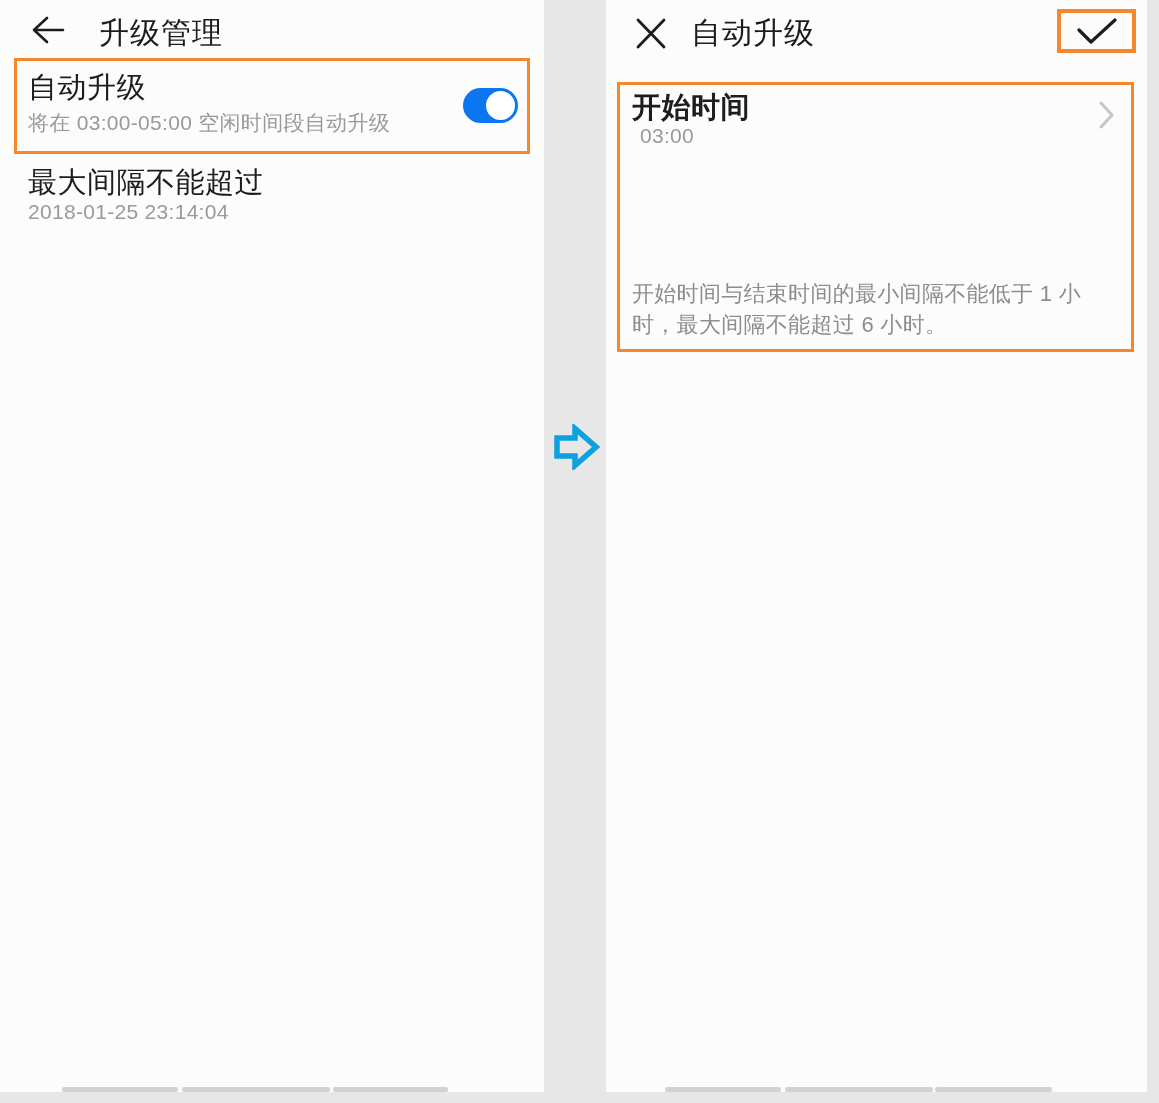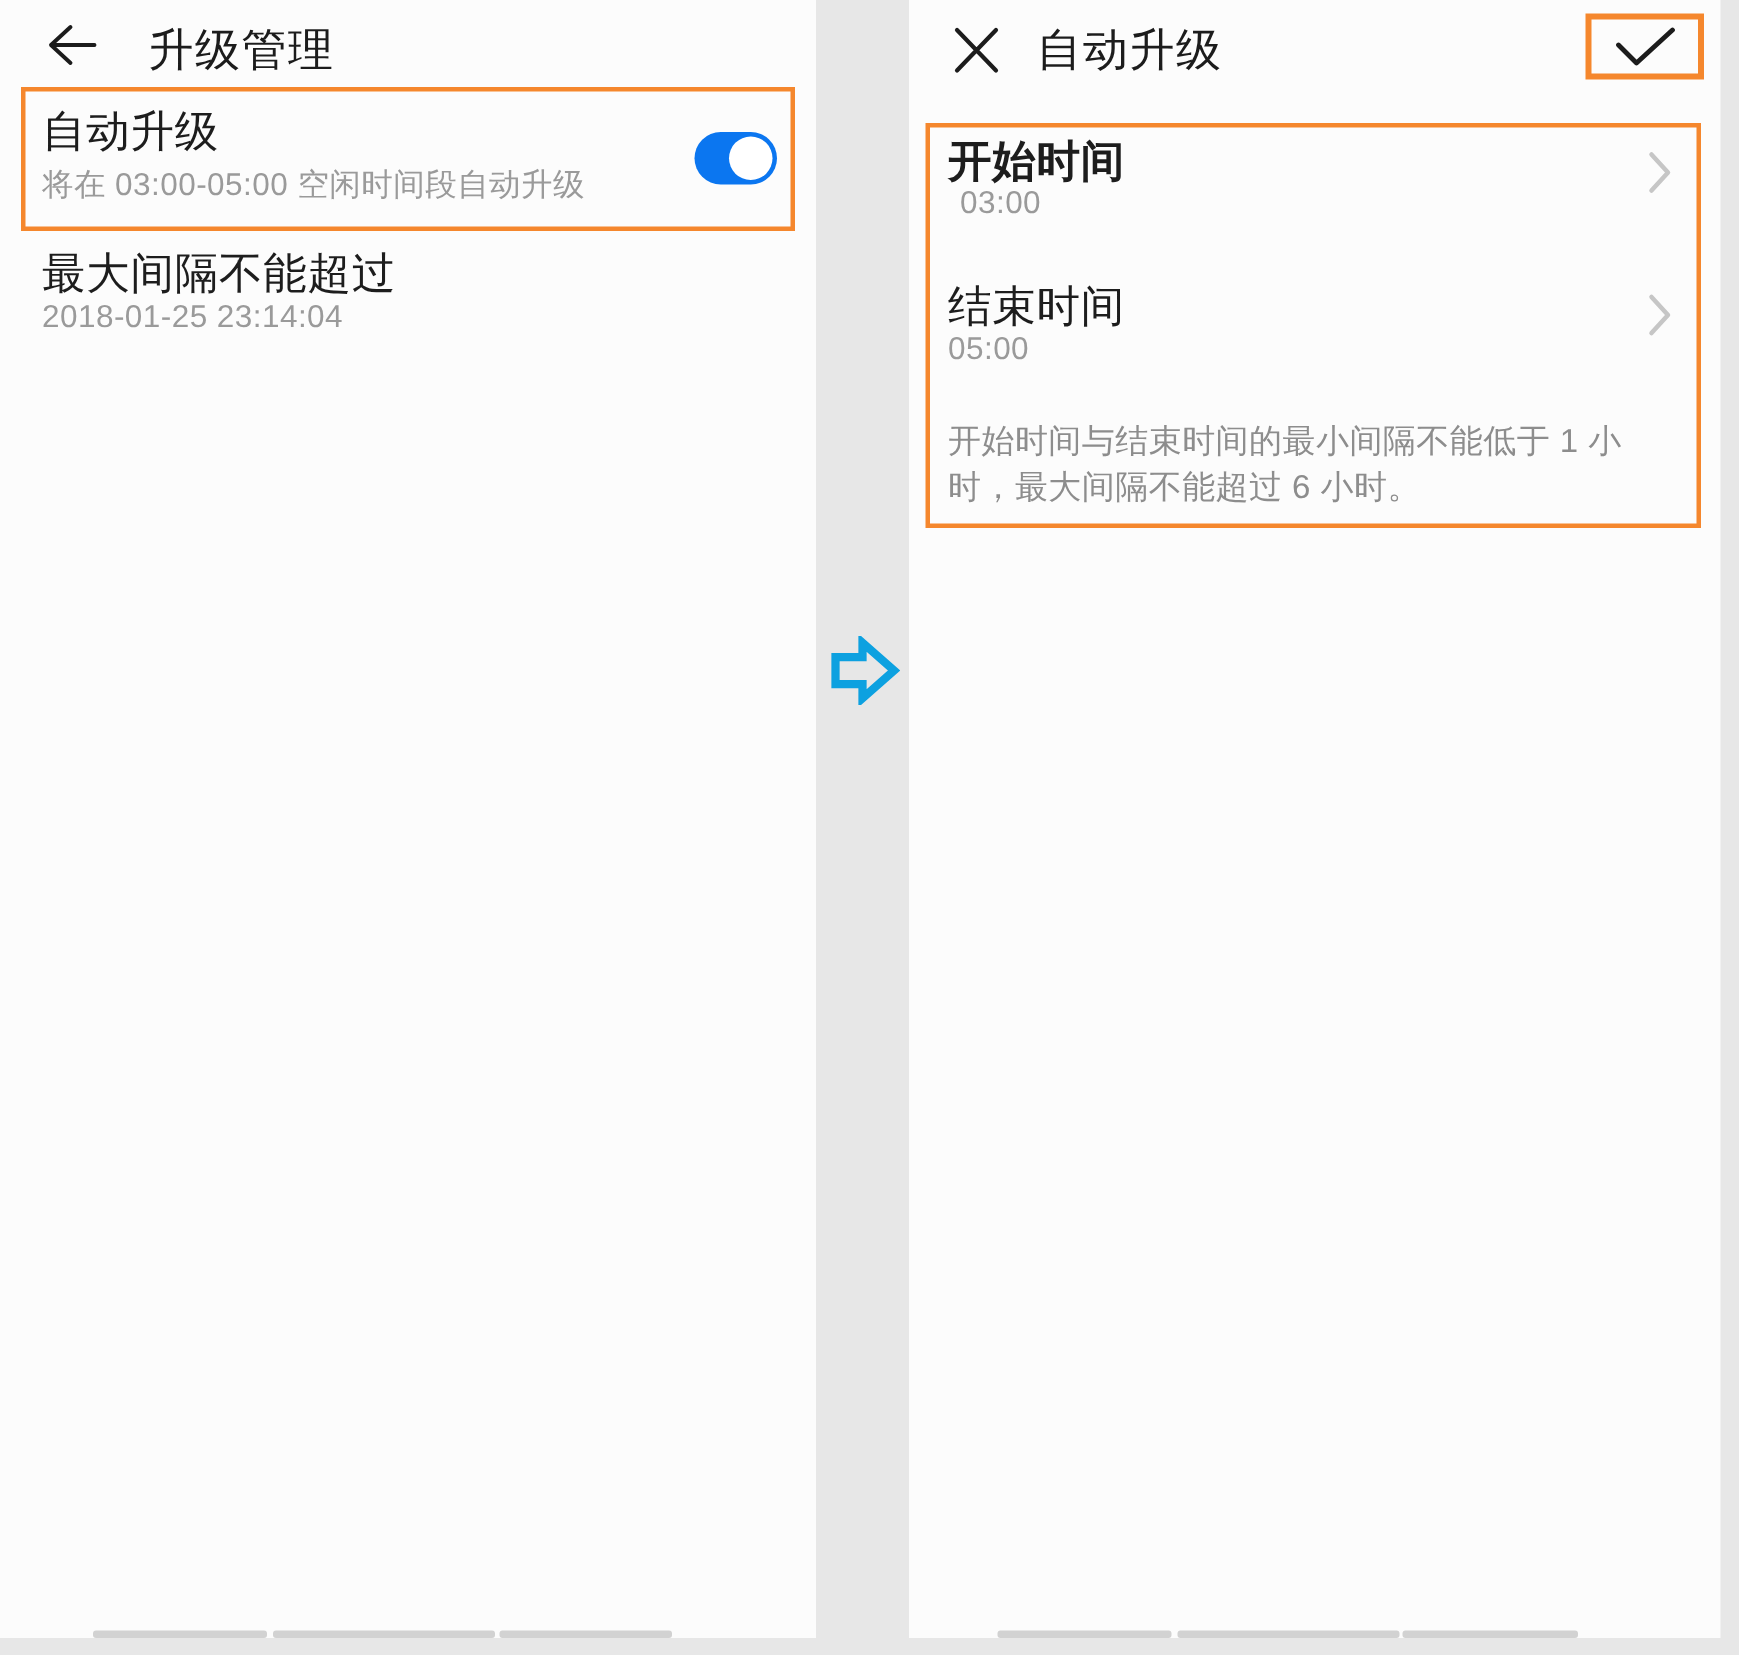--- a/index.html
+++ b/index.html
@@ -123,29 +123,20 @@
   <div class="abs" style="left:0; top:84px; width:541px; height:85px;">
     <div class="abs item-title" style="left:26px; top:4px;font-weight:bold;">开始时间</div>
     <div class="abs item-sub" style="left:10px; top:40px;margin-left:24px;">03:00</div>
     <div class="abs" style="left:492px; top:16px;">
       <svg width="17" height="30" viewBox="0 0 17 30">
         <path d="M3 3 L14 15 L3 27" fill="none" stroke="#c6c6c6" stroke-width="3" stroke-linecap="round" stroke-linejoin="round"></path>
       </svg>
     </div>
   </div>
 
-  <div class="abs" style="left:0; top:181px; width:541px; height:85px;">
-    <div class="abs item-title" style="left:26px; top:4px;">结束时间</div>
-    <div class="abs item-sub" style="left:26px; top:40px;">05:00</div>
-    <div class="abs" style="left:492px; top:14px;">
-      <svg width="17" height="30" viewBox="0 0 17 30">
-        <path d="M3 3 L14 15 L3 27" fill="none" stroke="#c6c6c6" stroke-width="3" stroke-linecap="round" stroke-linejoin="round"></path>
-      </svg>
-    </div>
-  </div>
 
   <div class="abs hint-text" style="left:26px; top:278px; width:486px;">开始时间与结束时间的最小间隔不能低于 1 小时，最大间隔不能超过 6 小时。</div>
 
   <div class="highlight-box" style="left:11px; top:82px; width:517px; height:270px;"></div>
 
   <div class="nav-bar" style="left:59px;  width:116px;"></div>
   <div class="nav-bar" style="left:179px; width:148px;"></div>
   <div class="nav-bar" style="left:329px; width:117px;"></div>
 </div>
 

